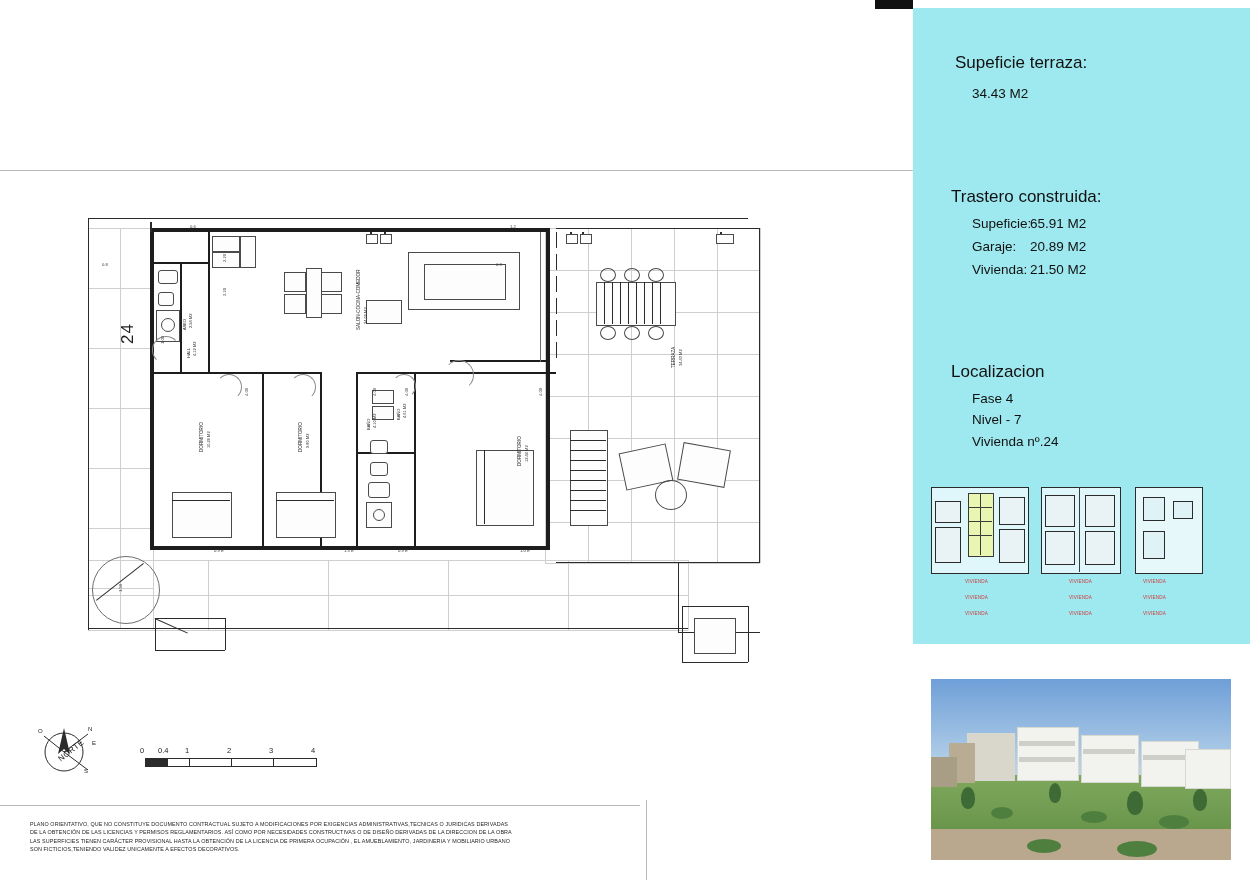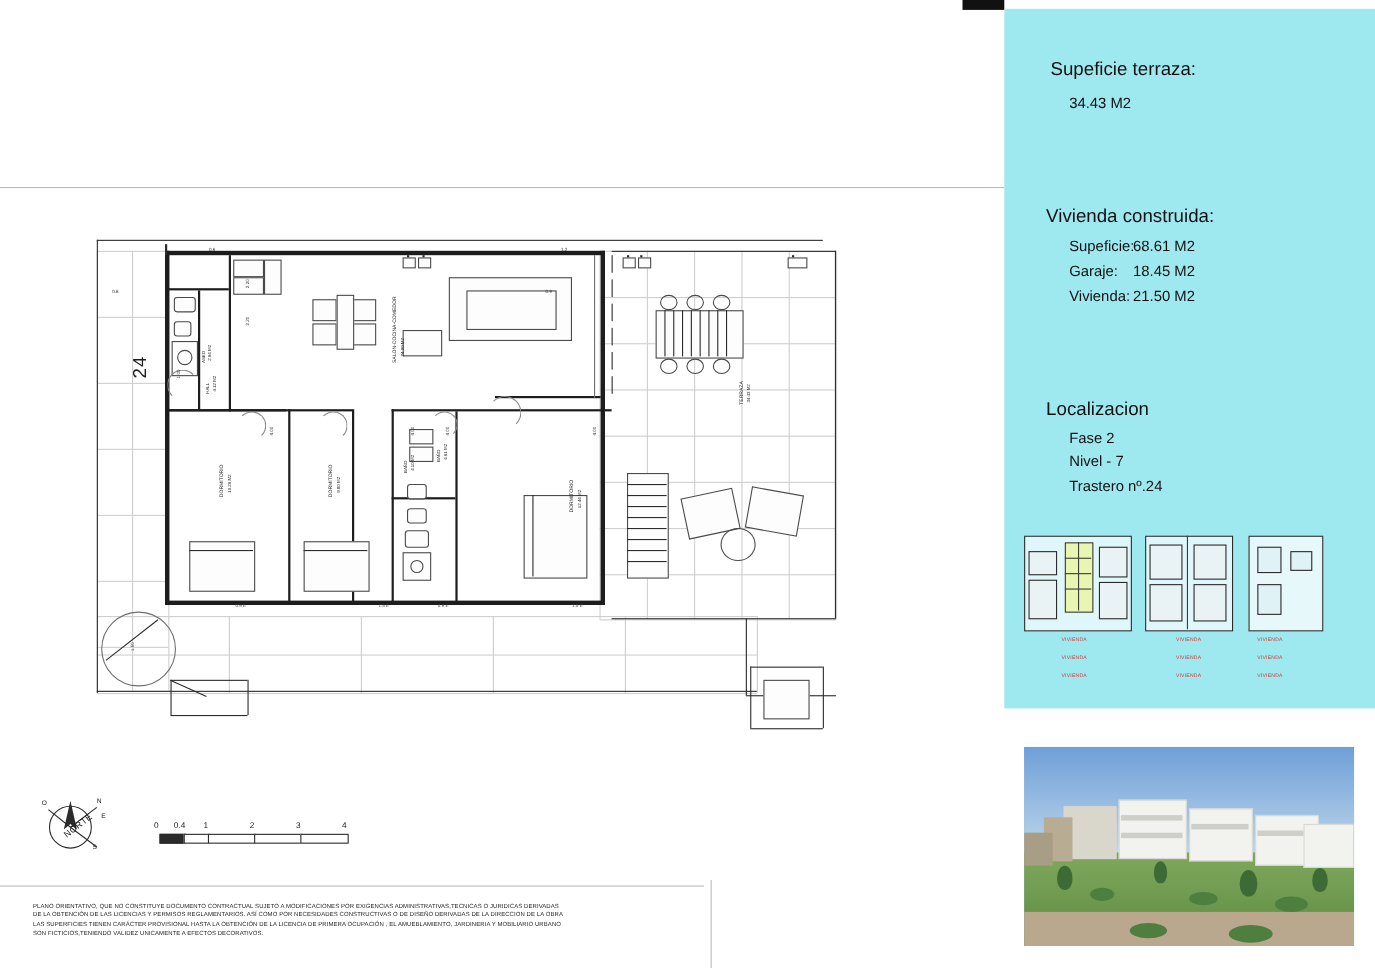--- a/index.html
+++ b/index.html
@@ -363,35 +363,35 @@
   </div>
 
   <div class="panel-top-bar"></div>
   <div class="panel-black-tab"></div>
 
   <div class="panel">
 
     <div class="p-h1" style="left:42px;top:45px;">Supeficie terraza:</div>
     <div class="p-txt" style="left:59px;top:78px;">34.43 M2</div>
 
-    <div class="p-h1" style="left:38px;top:179px;">Vivienda construida:</div>
+    <div class="p-h1" style="left:38px;top:179px;">Trastero construida:</div>
 
     <div class="p-txt" style="left:59px;top:208px;">Supeficie:</div>
-    <div class="p-txt" style="left:117px;top:208px;">68.61 M2</div>
+    <div class="p-txt" style="left:117px;top:208px;">65.91 M2</div>
 
     <div class="p-txt" style="left:59px;top:231px;">Garaje:</div>
-    <div class="p-txt" style="left:117px;top:231px;">18.45 M2</div>
+    <div class="p-txt" style="left:117px;top:231px;">20.89 M2</div>
 
     <div class="p-txt" style="left:59px;top:254px;">Vivienda:</div>
     <div class="p-txt" style="left:117px;top:254px;">21.50 M2</div>
 
     <div class="p-h1" style="left:38px;top:354px;">Localizacion</div>
-    <div class="p-txt" style="left:59px;top:383px;">Fase 2</div>
+    <div class="p-txt" style="left:59px;top:383px;">Fase 4</div>
     <div class="p-txt" style="left:59px;top:404px;">Nivel - 7</div>
-    <div class="p-txt" style="left:59px;top:426px;">Trastero nº.24</div>
+    <div class="p-txt" style="left:59px;top:426px;">Vivienda nº.24</div>
   </div>
 
   <div class="keyplan">
 
     <div class="kp-box" style="left:0;top:0;width:96px;height:85px;"></div>
     <div class="kp-unit" style="left:37px;top:6px;width:24px;height:62px;"></div>
     <div class="kp-line" style="left:37px;top:20px;width:24px;height:1px;"></div>
     <div class="kp-line" style="left:37px;top:34px;width:24px;height:1px;"></div>
     <div class="kp-line" style="left:37px;top:48px;width:24px;height:1px;"></div>
     <div class="kp-line" style="left:49px;top:6px;width:1px;height:62px;"></div>

